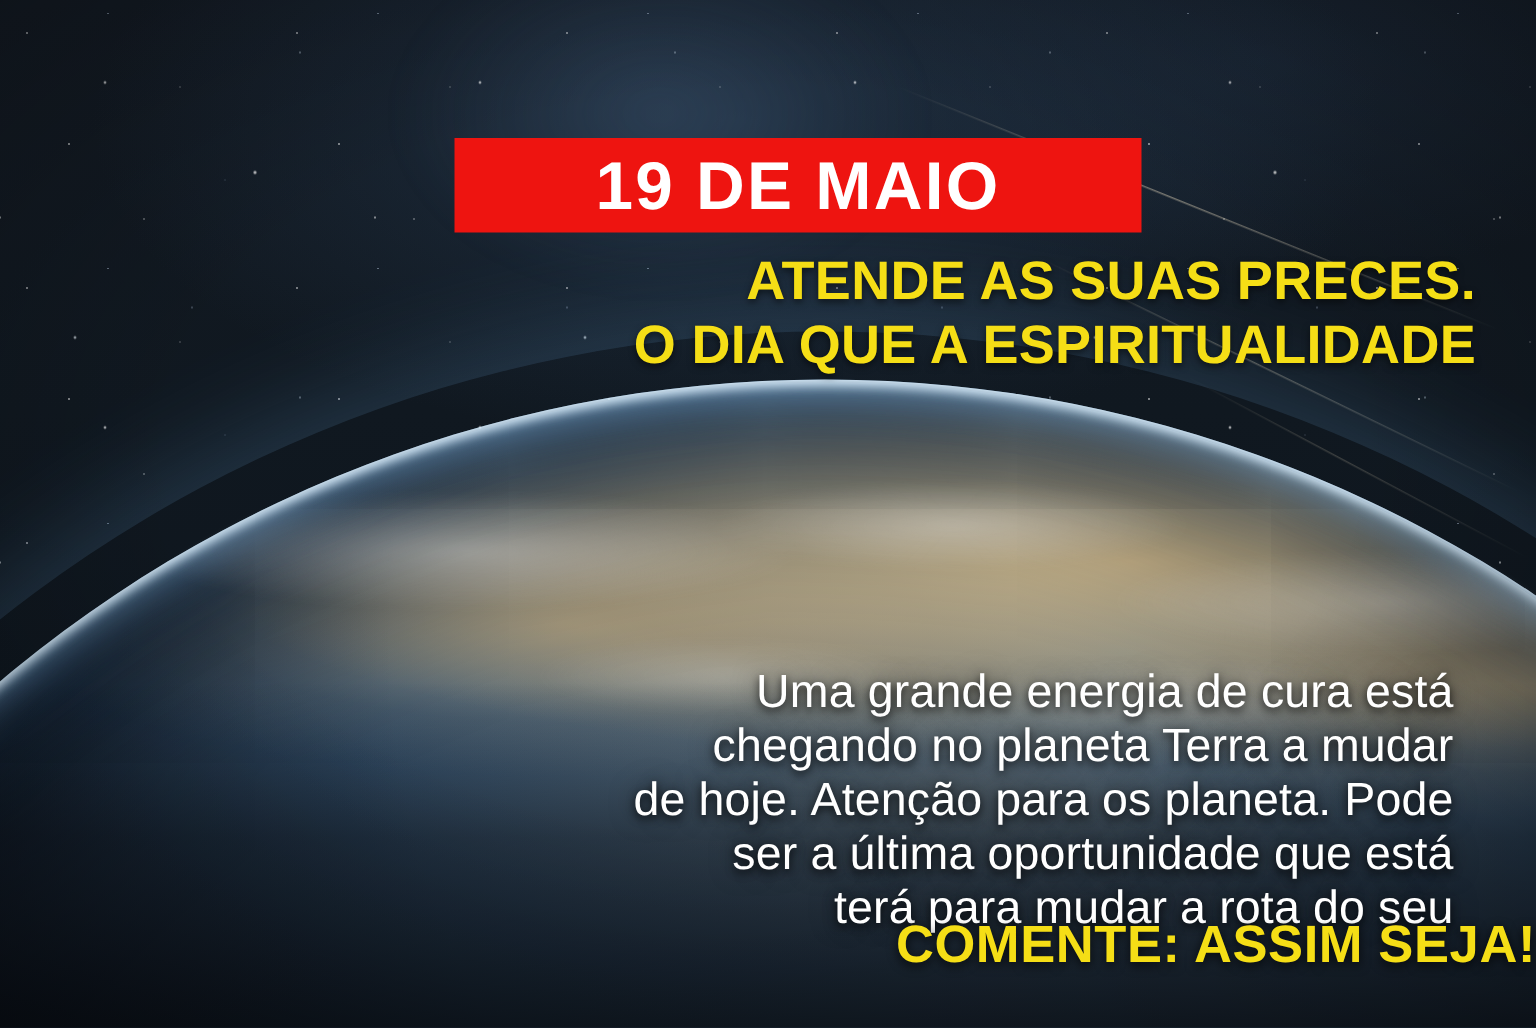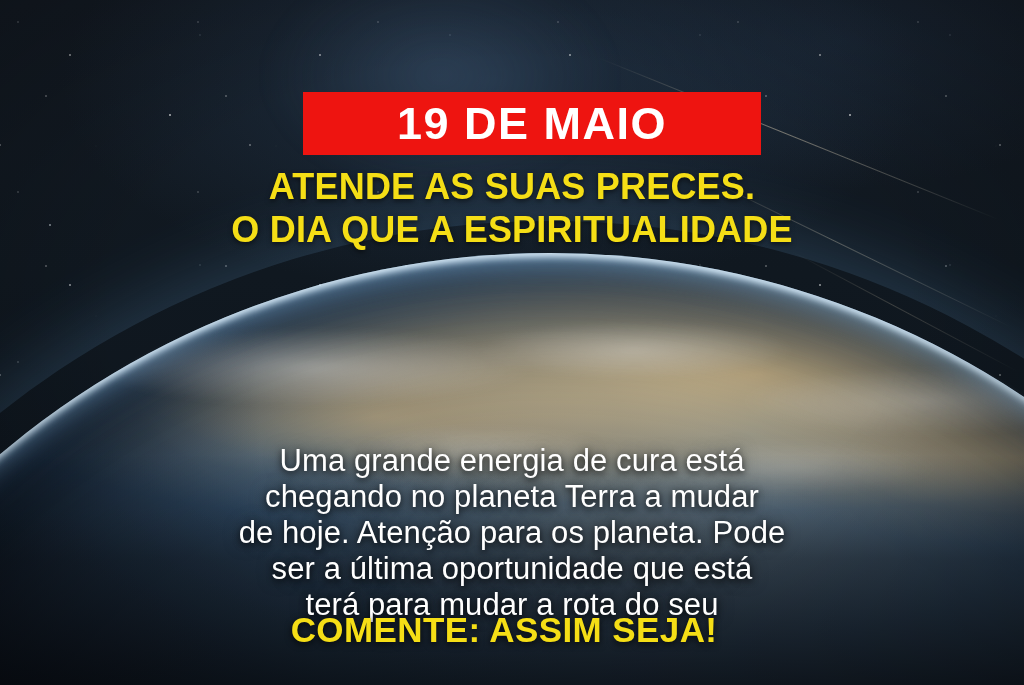--- a/index.html
+++ b/index.html
@@ -143,21 +143,21 @@
   .vignette {
     position: absolute;
     inset: 0;
     background: radial-gradient(ellipse 85% 80% at 50% 45%, rgba(0,0,0,0) 45%, rgba(0,0,0,0.38) 100%);
   }
 
   
   .content {
     position: absolute;
     inset: 0;
-    text-align: center;
+    text-align: right;
   }
 
   .date-banner {
     position: absolute;
     left: 303px;
     top: 92px;
     width: 458px;
     height: 63px;
     background: #ee1410;
     display: flex;
@@ -196,21 +196,21 @@
     font-weight: normal;
     line-height: 1.16;
     letter-spacing: 0.1px;
     text-shadow: 0 2px 6px rgba(0,0,0,0.80), 0 0 16px rgba(0,0,0,0.55);
     padding: 0 55px;
   }
   .body-line { display: block; white-space: nowrap; }
 
   .cta {
     position: absolute;
-    left: 0; right: 16px;
+    left: 0; right: 0;
     top: 612px;
     color: #f5de16;
     font-size: 35px;
     font-weight: bold;
     letter-spacing: 0.4px;
     line-height: 1;
     text-shadow: 0 2px 7px rgba(0,0,0,0.80);
     white-space: nowrap;
   }
 </style>

